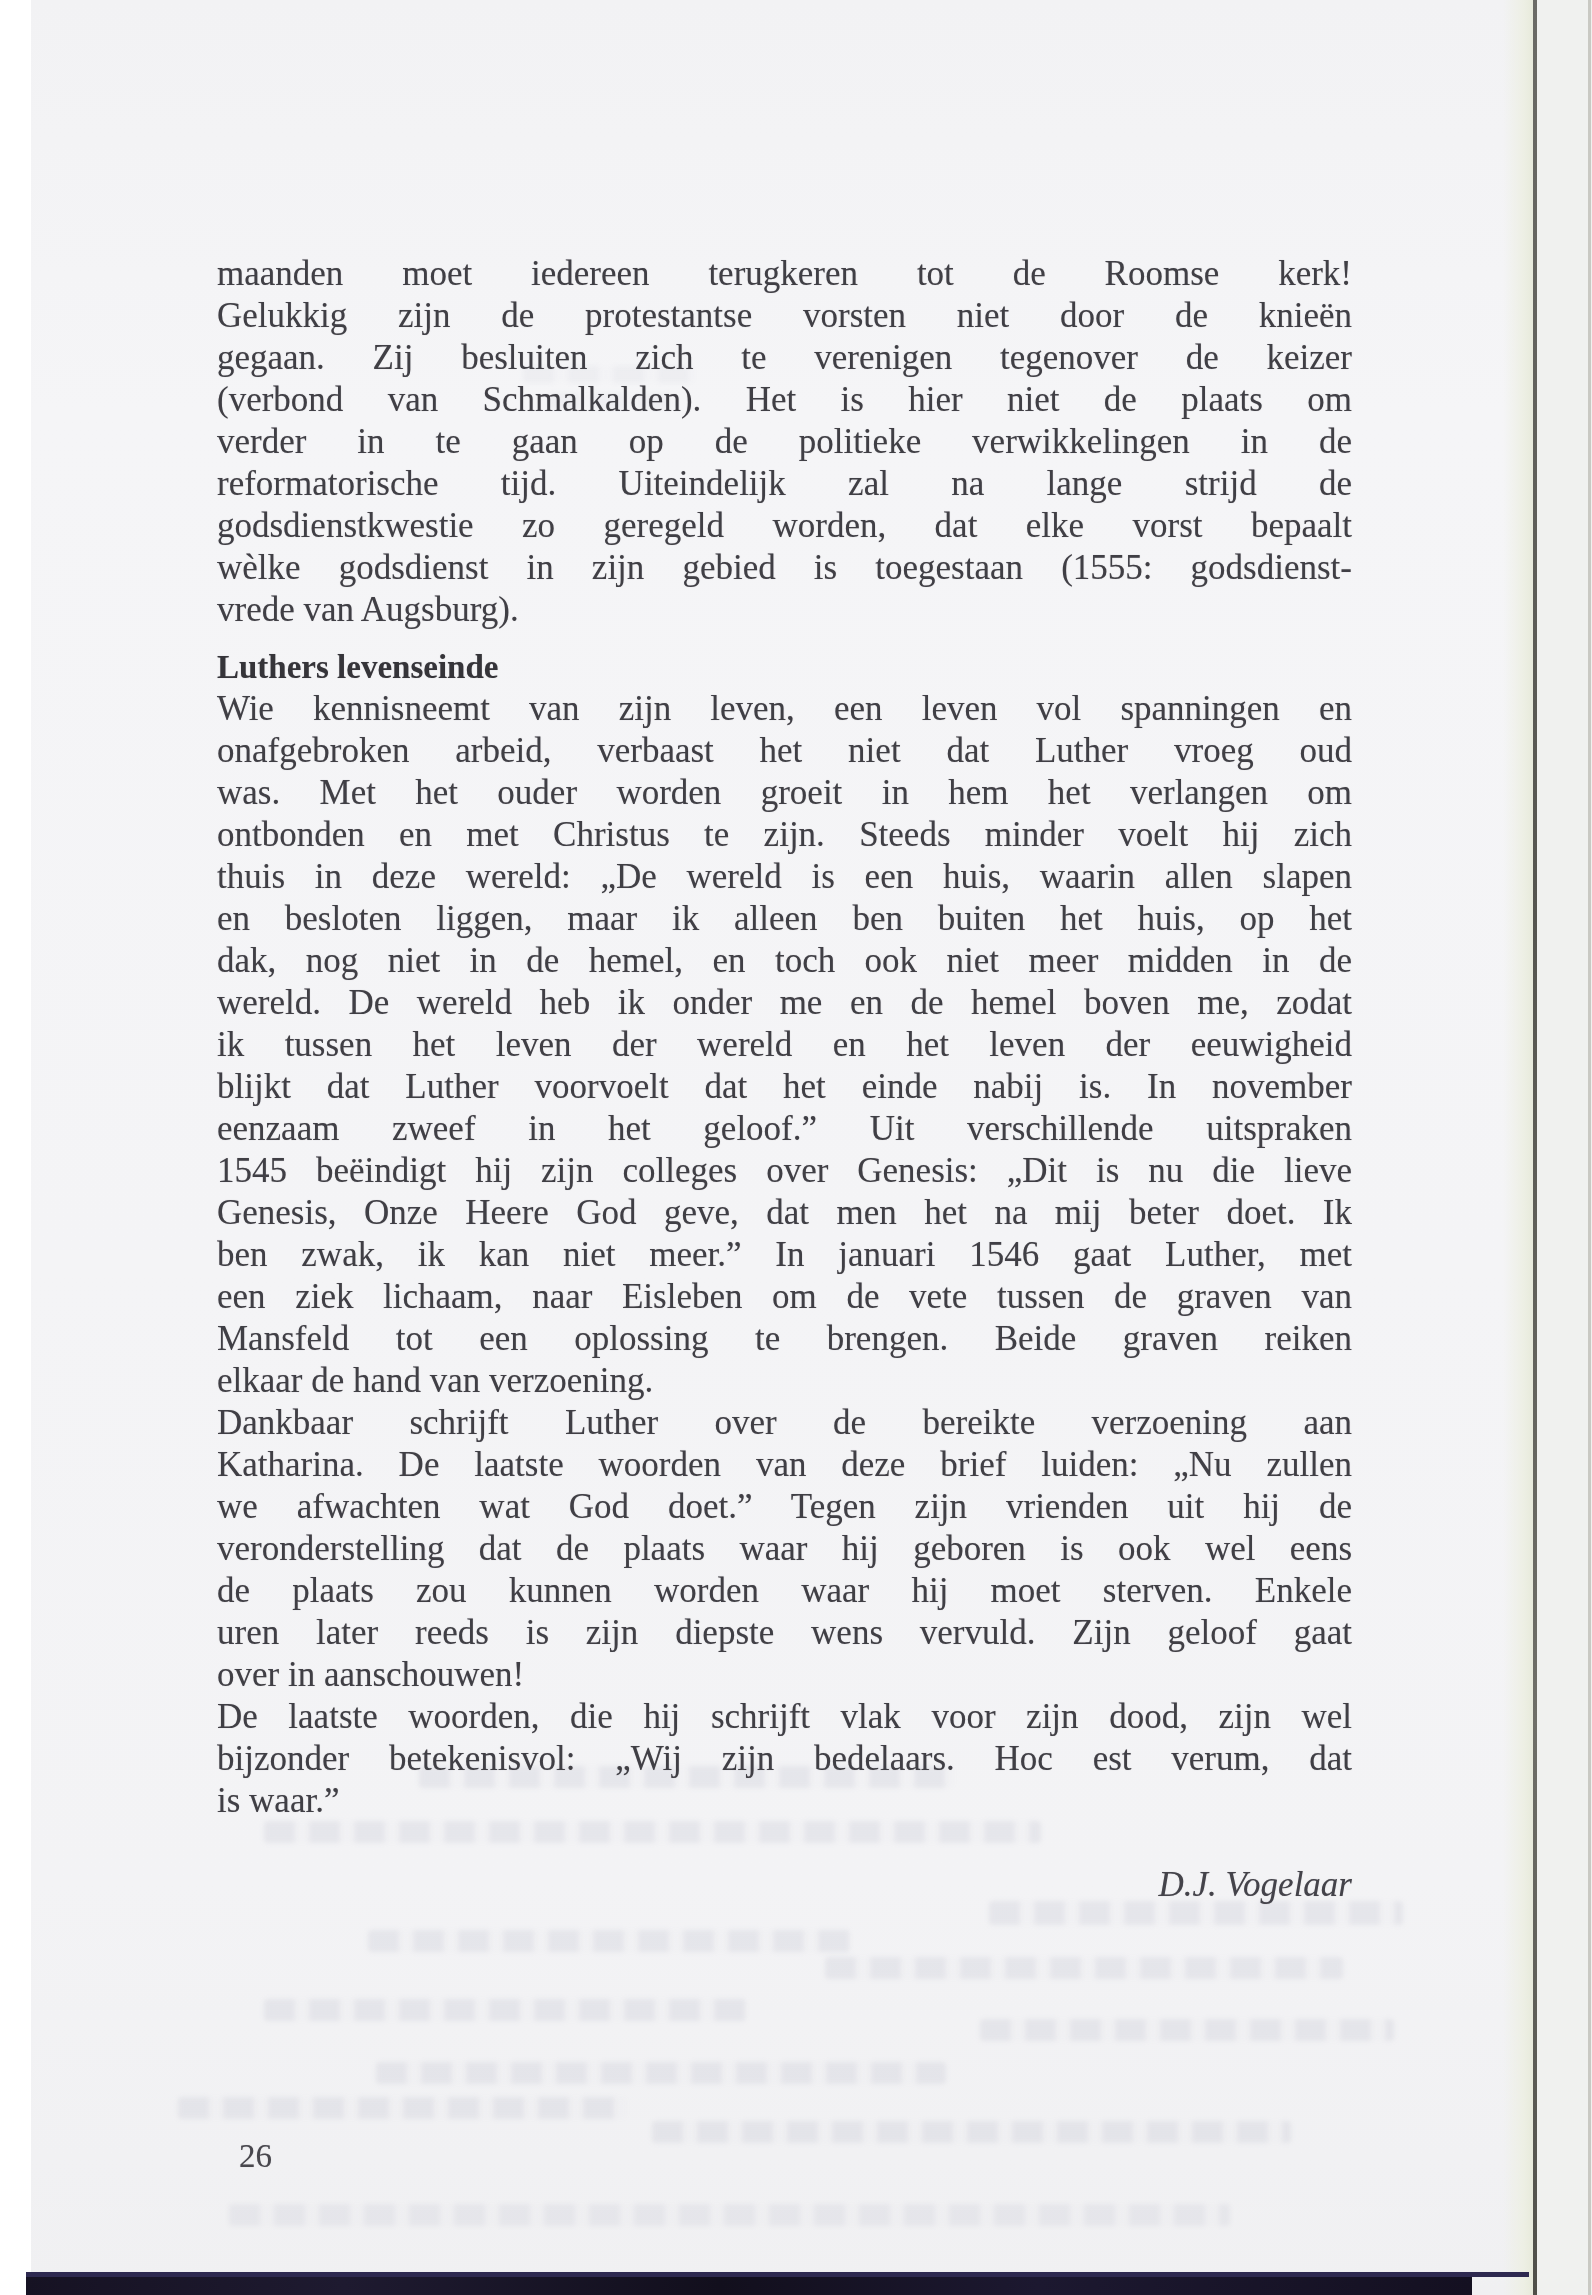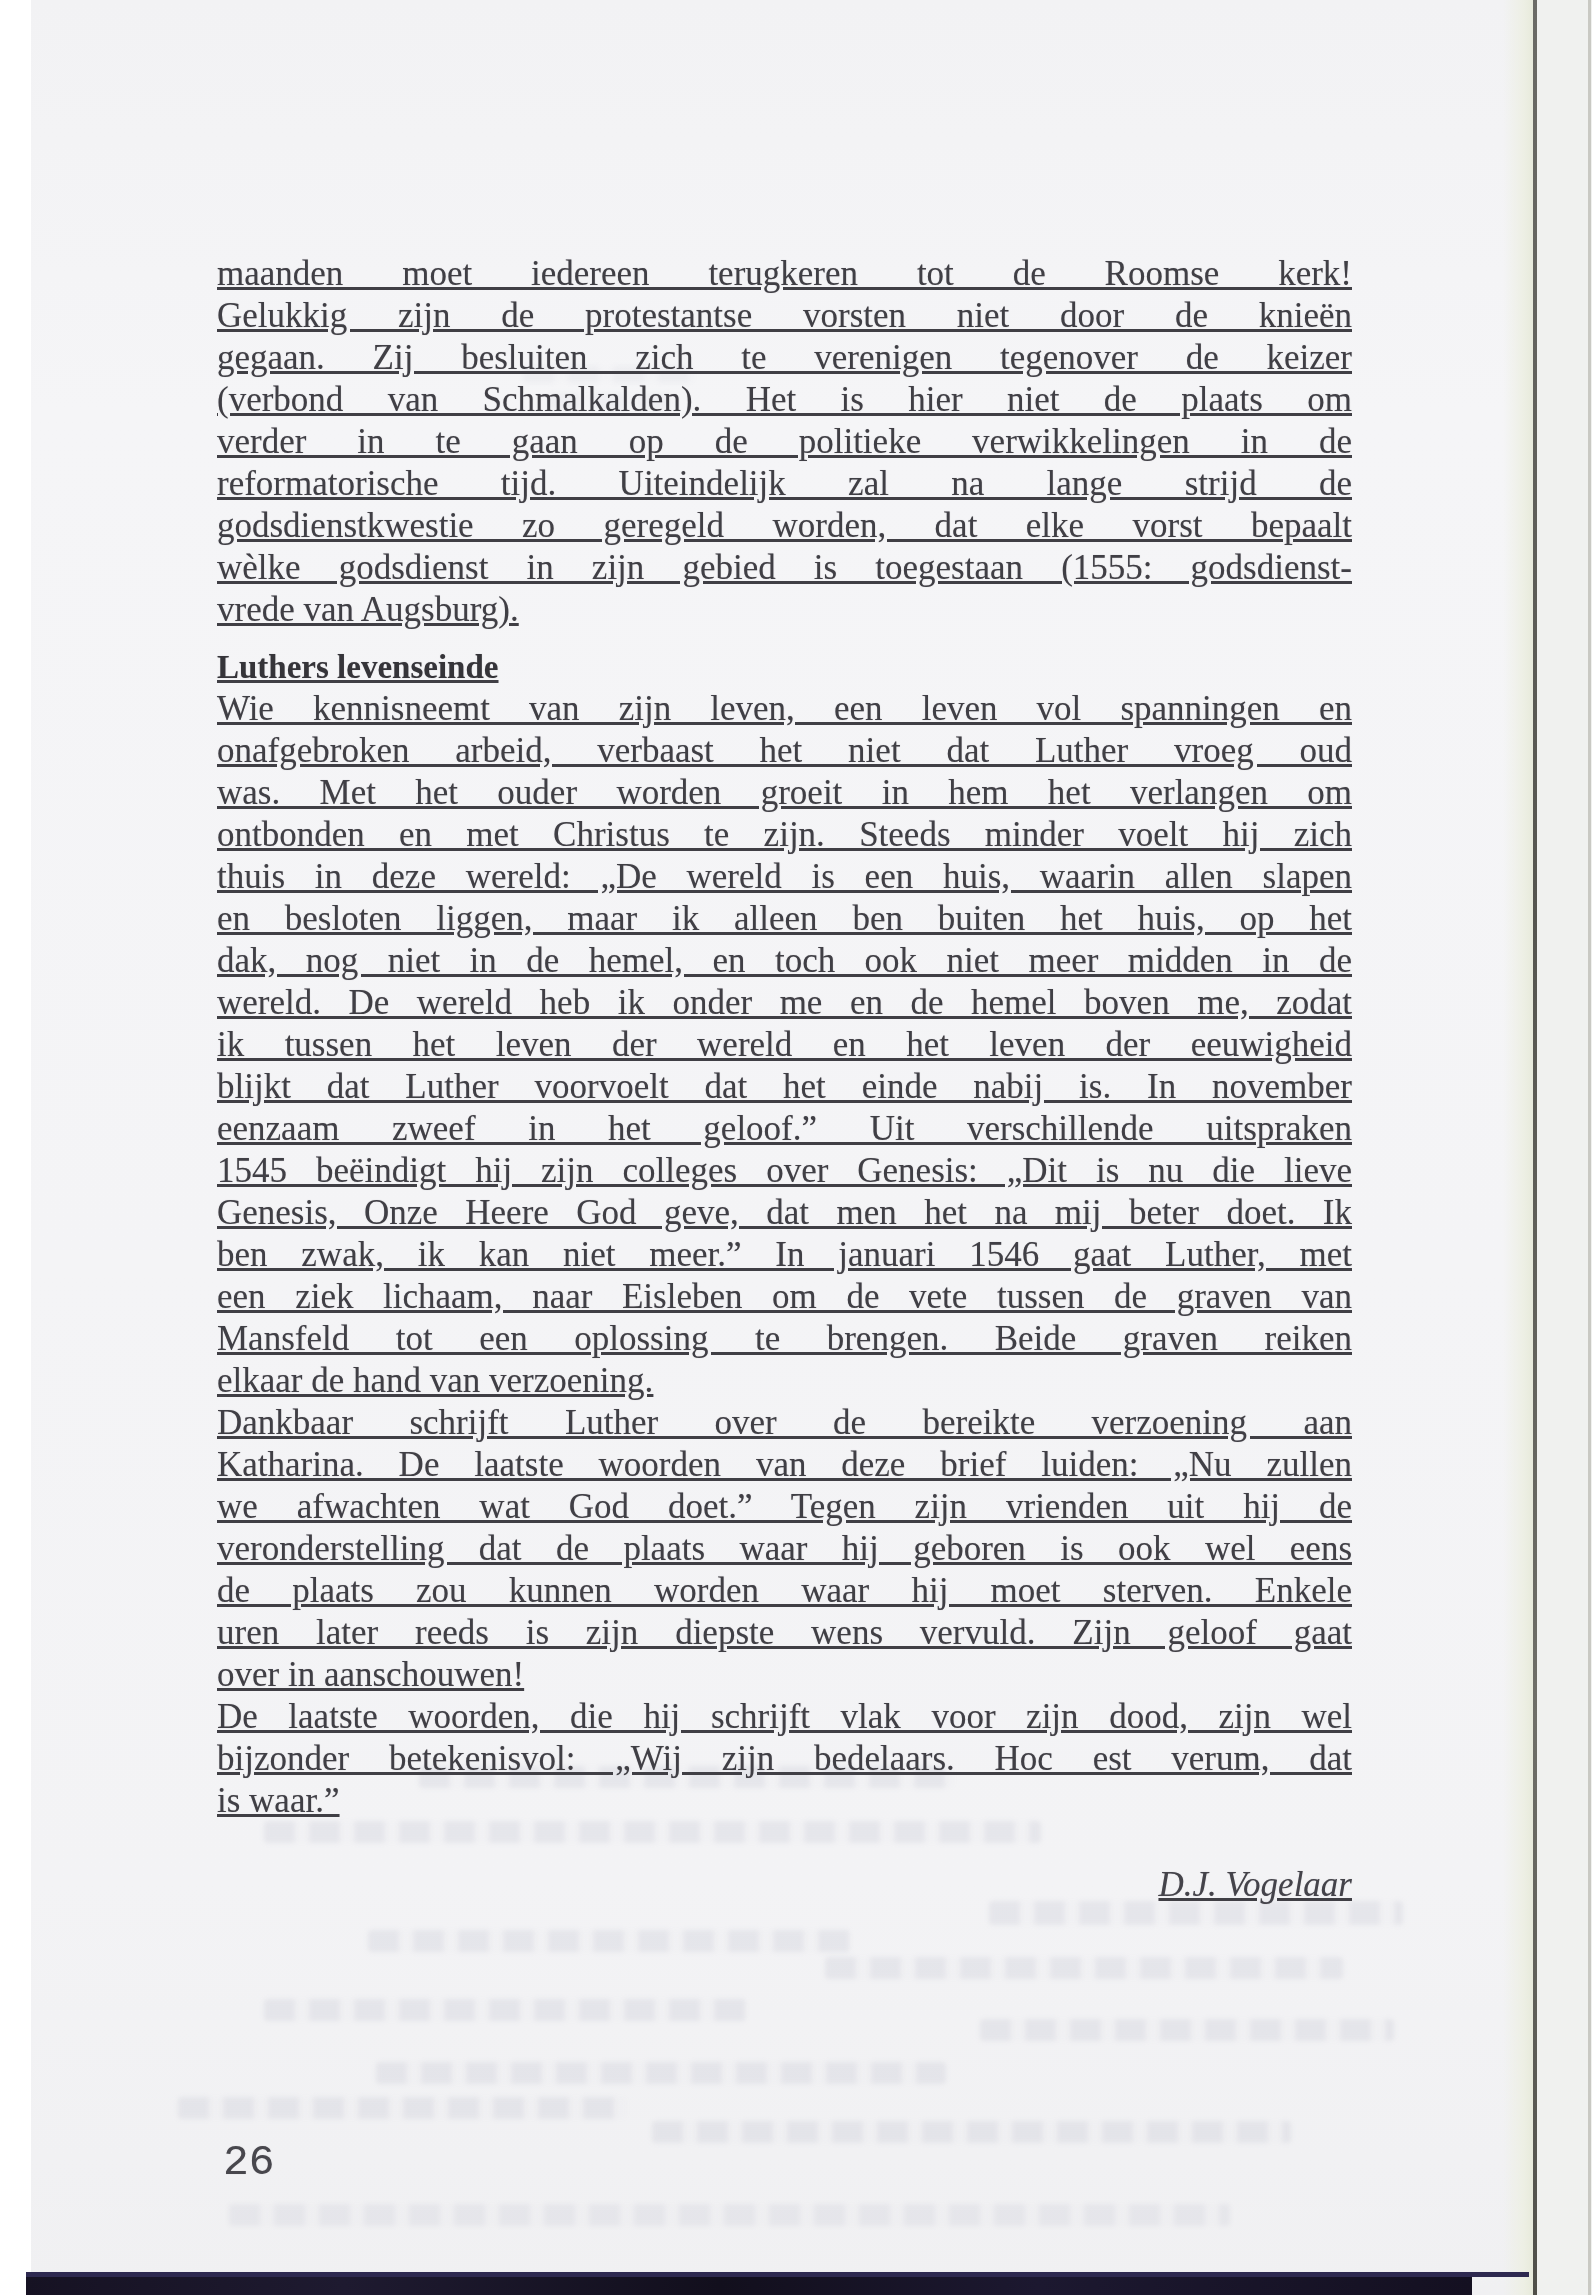--- a/index.html
+++ b/index.html
@@ -79,21 +79,20 @@
   }
   
   .text-column {
     position: absolute;
     left: 186px;
     top: 253px;
     width: 1135px;
     color: #403f45;
     font-size: 35px;
     text-shadow: 0 0 0.9px rgba(62,61,70,0.35);
-    text-decoration: underline;
   }
   .text-column .line {
     height: 42px;
     line-height: 42px;
     text-align: justify;
     text-align-last: justify;
     white-space: normal;
   }
   .text-column .line.last {
     text-align-last: left;
@@ -112,26 +111,25 @@
     margin-top: 42px;
     height: 42px;
     line-height: 42px;
     font-style: italic;
     text-align: right;
     font-size: 35px;
     color: #44434a;
   }
   .page-number {
     position: absolute;
-    left: 192px;
+    left: 208px;
     top: 2138px;
-    font-size: 43px;
+    font-size: 33px;
     color: #48474d;
     text-shadow: 0 0 0.9px rgba(62,61,70,0.3);
-    font-family: Liberation Mono, monospace;
   }
   
   .bleed-layer { position: absolute; left: 0; top: 0; width: 1592px; height: 2295px; pointer-events: none; }
   .bleed {
     position: absolute;
     filter: blur(2.6px);
     opacity: 0.55;
     background: repeating-linear-gradient(90deg,
       rgba(156,158,180,0.28) 0px, rgba(156,158,180,0.28) 31px,
       rgba(156,158,180,0.04) 31px, rgba(156,158,180,0.04) 45px);

